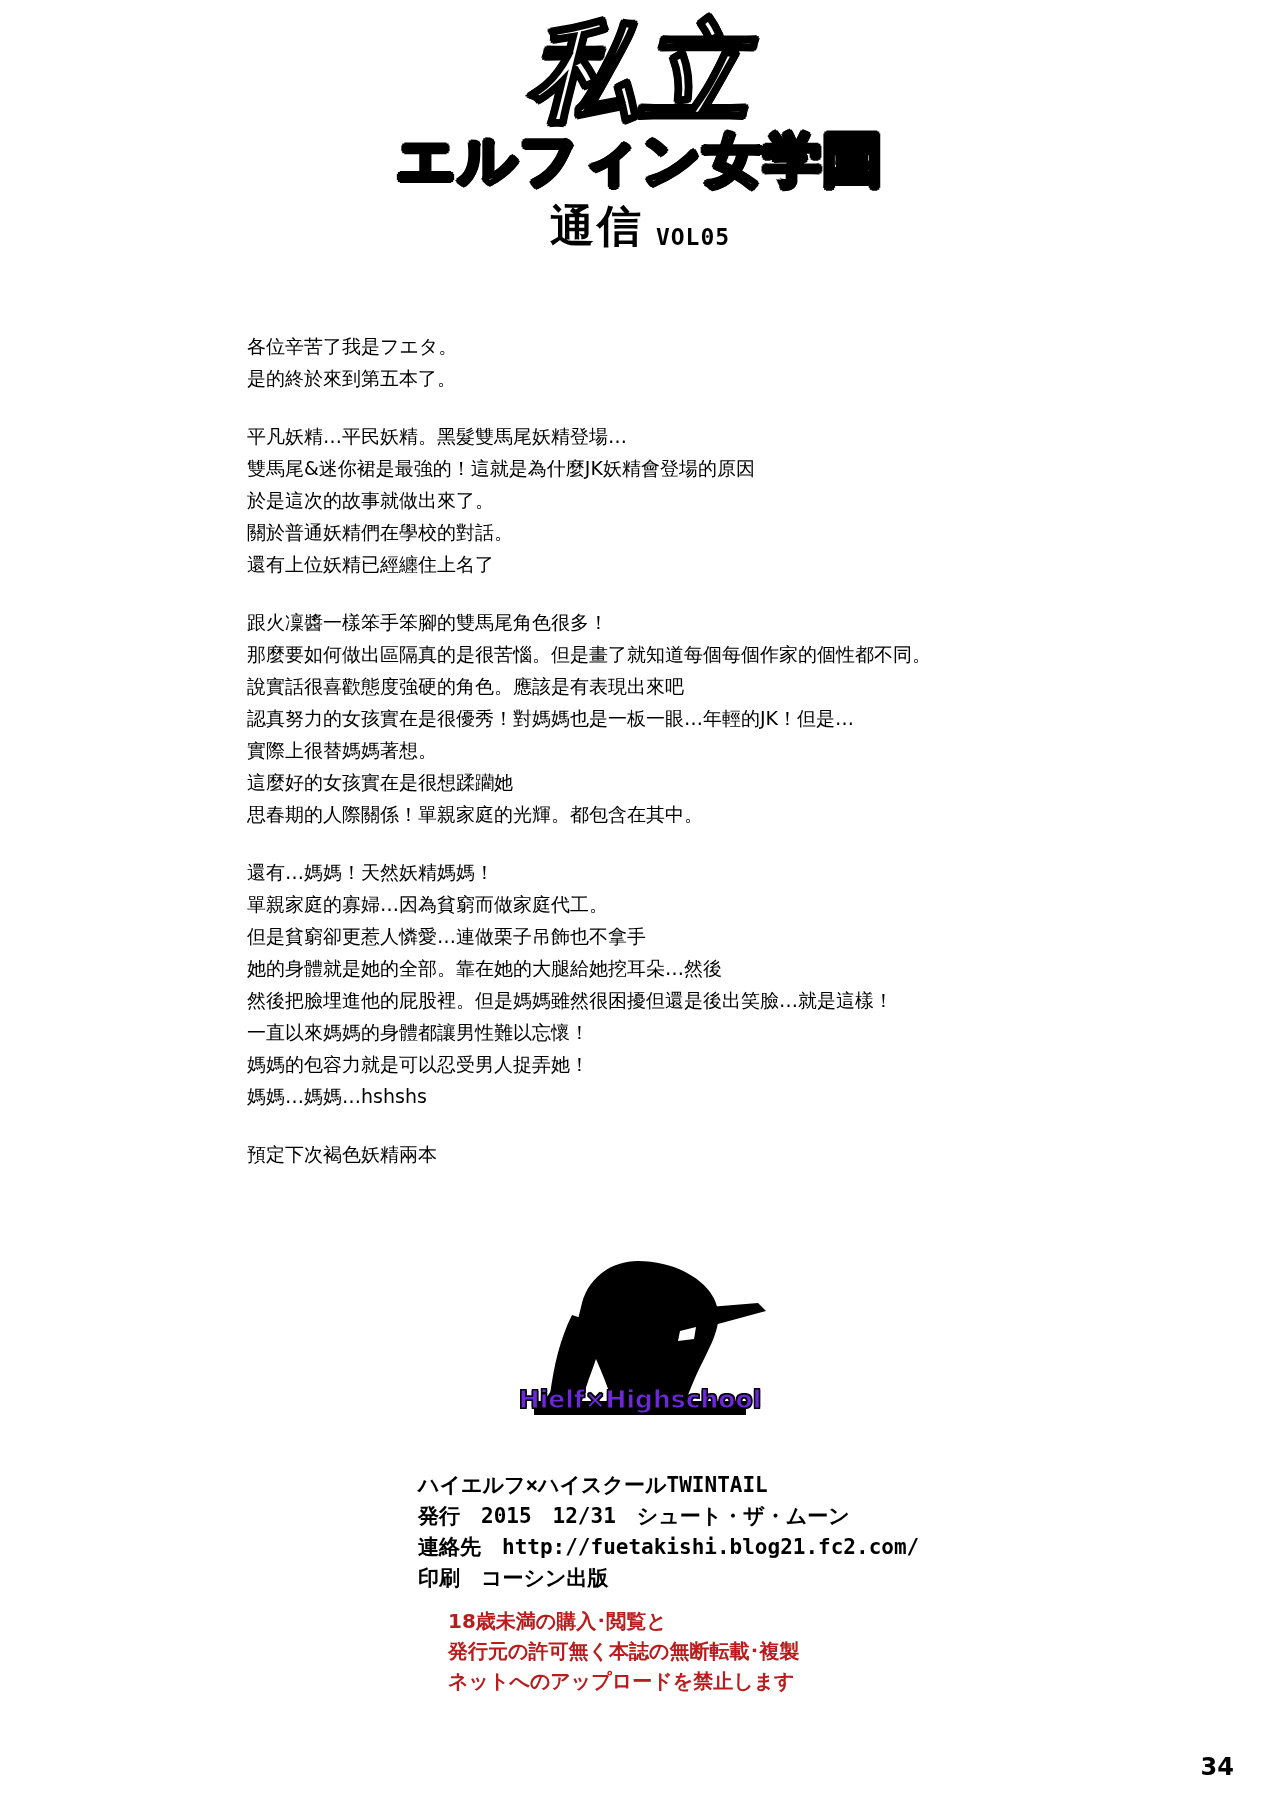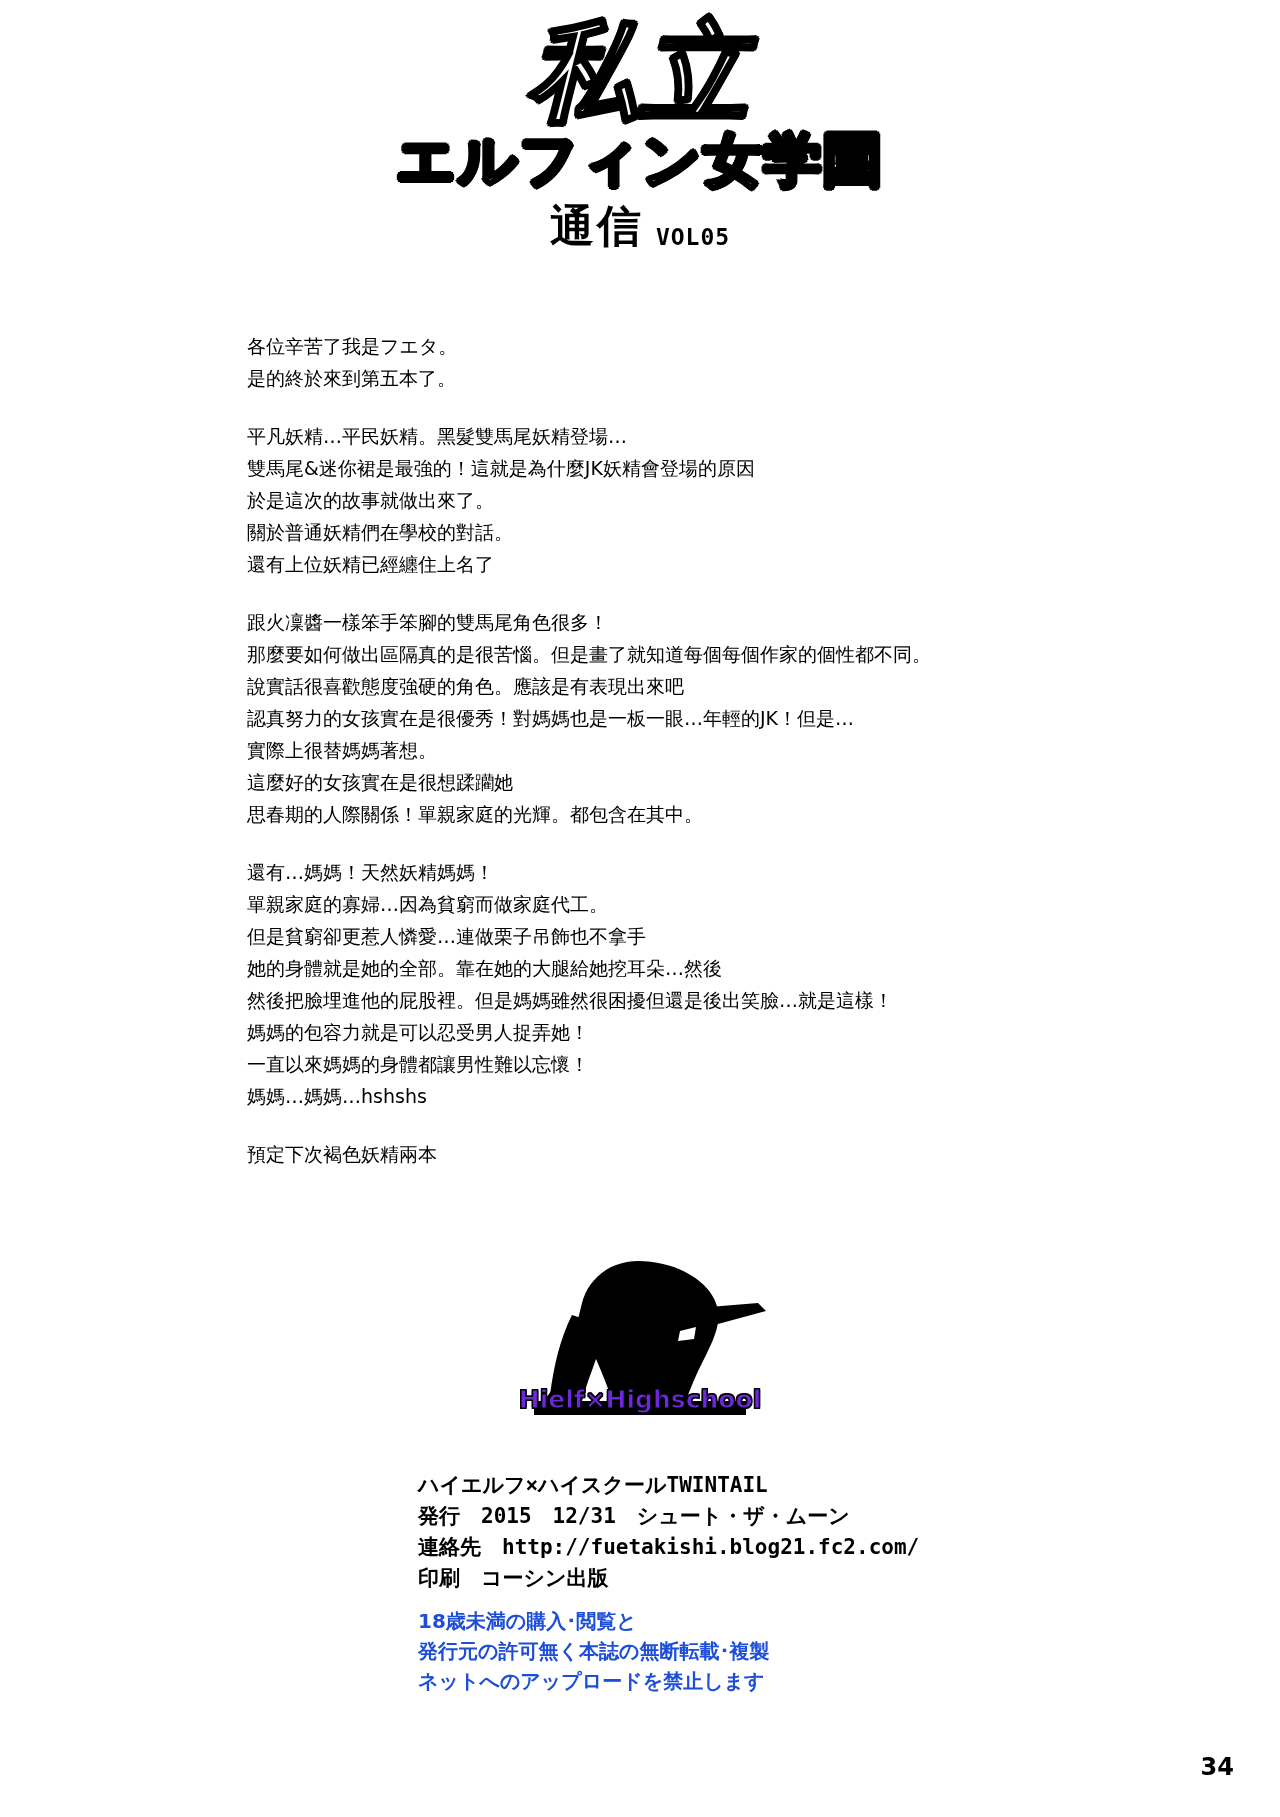--- a/index.html
+++ b/index.html
@@ -142,22 +142,23 @@
     position: absolute;
     top: 1606px;
     left: 418px;
     width: 620px;
   }
   .notice .nline {
     font-family: "DejaVu Sans", sans-serif;
     font-size: 20px;
     font-weight: bold;
     line-height: 30px;
-    color: #1d4ed8;
+    color: #b91c1c;
     white-space: pre;
+    margin-left: 30px;
   }
 
   
   .page-number {
     position: absolute;
     right: 46px;
     bottom: 36px;
     font-family: "DejaVu Sans", sans-serif;
     font-size: 24px;
     font-weight: bold;
@@ -200,22 +201,22 @@
     <div class="line">這麼好的女孩實在是很想蹂躪她</div>
     <div class="line">思春期的人際關係！單親家庭的光輝。都包含在其中。</div>
   </div>
 
   <div class="para">
     <div class="line">還有…媽媽！天然妖精媽媽！</div>
     <div class="line">單親家庭的寡婦…因為貧窮而做家庭代工。</div>
     <div class="line">但是貧窮卻更惹人憐愛…連做栗子吊飾也不拿手</div>
     <div class="line">她的身體就是她的全部。靠在她的大腿給她挖耳朵…然後</div>
     <div class="line">然後把臉埋進他的屁股裡。但是媽媽雖然很困擾但還是後出笑臉…就是這樣！</div>
+    <div class="line">一直以來媽媽的身體都讓男性難以忘懷！</div>
     <div class="line">媽媽的包容力就是可以忍受男人捉弄她！</div>
-    <div class="line">一直以來媽媽的身體都讓男性難以忘懷！</div>
     <div class="line">媽媽…媽媽…hshshs</div>
   </div>
 
   <div class="para">
     <div class="line">預定下次褐色妖精兩本</div>
   </div>
 
 </div>
 
 <div class="logo-wrap">

